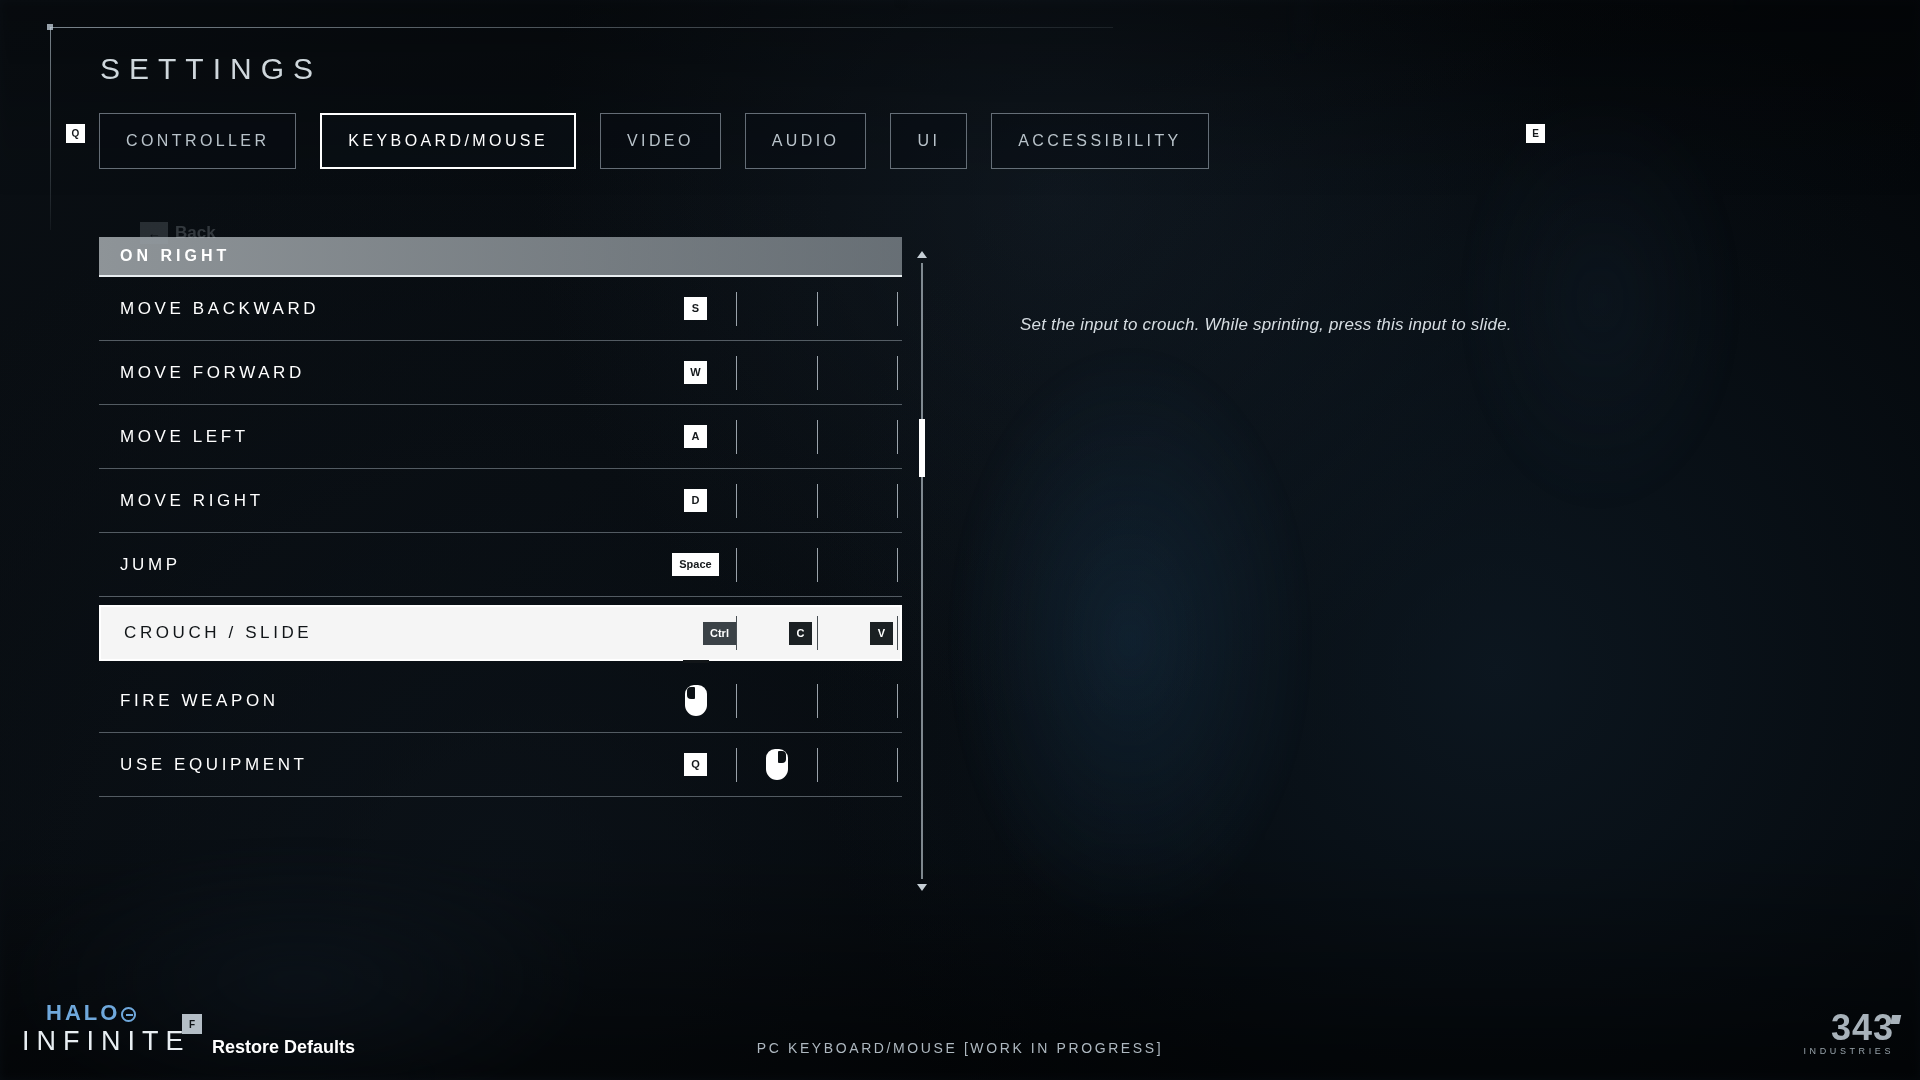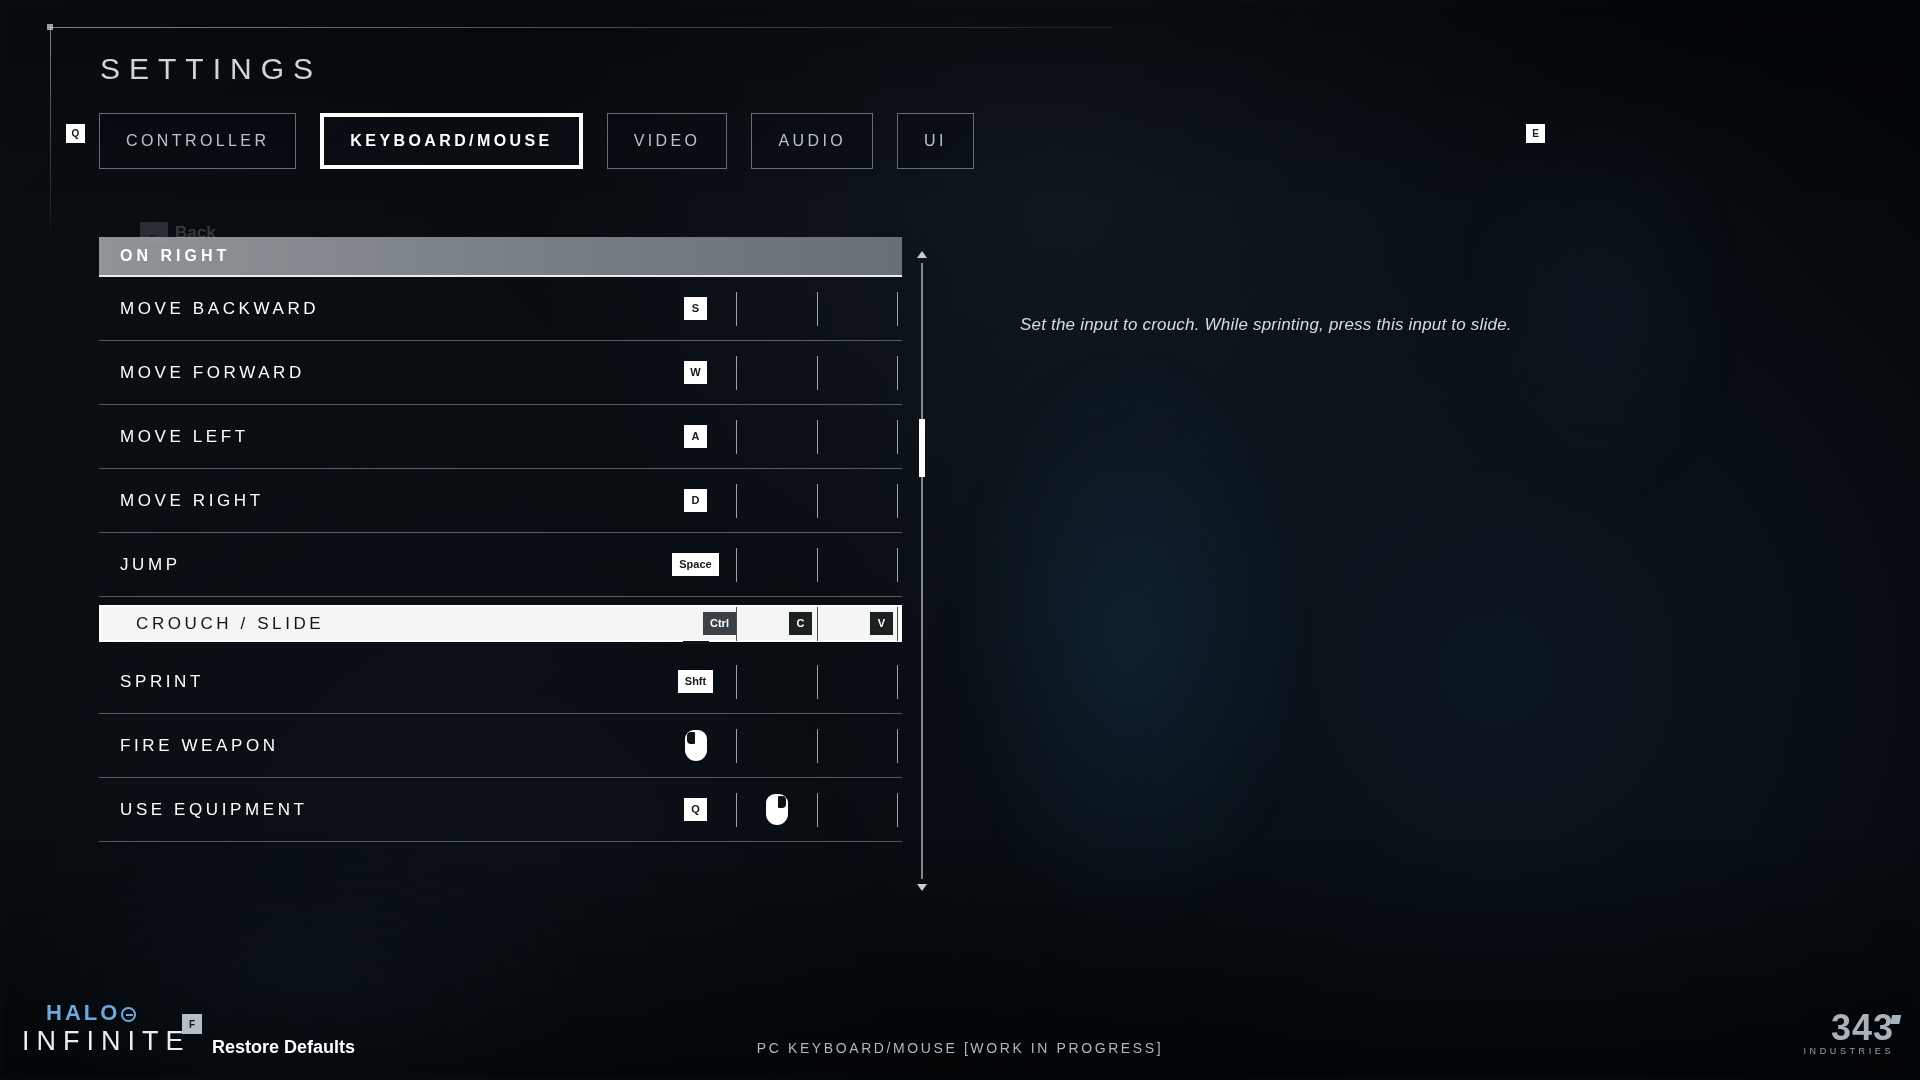--- a/index.html
+++ b/index.html
@@ -75,24 +75,24 @@
     display:flex; align-items:center; justify-content:center;
     padding:0 26px;
     margin-right:24px;
     border:1px solid rgba(176,190,200,.55);
     background:rgba(8,13,18,.42);
     color:#b9c3ca;
     font-size:16px; letter-spacing:3.4px; font-weight:400;
     white-space:nowrap;
   }
   .tab.active {
-    border:4px solid #ffffff;
+    border:2px solid #ffffff;
     color:#ffffff;
     background:rgba(10,16,22,.55);
-    font-weight:700;
+    font-weight:400;
   }
   .keyhint {
     display:inline-flex; align-items:center; justify-content:center;
     min-width:19px; height:19px; padding:0 3px;
     background:#ffffff; color:#15191c;
     font-size:10px; font-weight:700; letter-spacing:0;
     line-height:1;
   }
   #tab-hint-left  { position:absolute; left:66px;  top:124px; }
   #tab-hint-right { position:absolute; left:1526px; top:124px; }
@@ -163,23 +163,23 @@
     width:8px; height:12px;
     background:#0c1115;
     border-radius:4px 1px 1px 4px;
   }
   .mouse-ico.right .btn { left:auto; right:2px; border-radius:1px 4px 4px 1px; }
 
   
   .row.selected {
     border:2px solid #ffffff;
     background:rgba(255,255,255,.96);
-    height:37px;
+    height:56px;
     margin-top:8px; margin-bottom:8px;
-    padding-left:35px;
+    padding-left:23px;
   }
   .row.selected .label { color:#111518; font-weight:400; }
   .row.selected .binds { left:554px; }
   .row.selected .bindslot + .bindslot::before { background:rgba(30,38,44,.80); }
   .row.selected .bindslot.last::after { background:rgba(30,38,44,.80); }
   .row.selected .keycap { background:#3b4247; color:#ffffff;margin-left:48px; }
   .row.selected .keycap.alt { background:#1b2023; color:#ffffff; }
   .focus-underline {
     position:absolute; left:50%; bottom:-4px; transform:translateX(-50%);
     width:26px; height:3px; background:#111518;
@@ -293,20 +293,21 @@
 
 <div id="tab-hint-left" class="keyhint">Q</div>
 <div id="tab-hint-right" class="keyhint">E</div>
 
 <div id="tabbar">
   <div class="tab">CONTROLLER</div>
   <div class="tab active">KEYBOARD/MOUSE</div>
   <div class="tab">VIDEO</div>
   <div class="tab">AUDIO</div>
   <div class="tab">UI</div>
+  <div class="tab">ACCESSIBILITY</div>
 </div>
 
 <div id="list-panel">
   <div id="section-header">ON RIGHT</div>
   <div id="rows-container">
       <div class="row">
         <div class="label">MOVE BACKWARD</div>
         <div class="binds">
           <div class="bindslot">
             <div class="keycap">S</div>
@@ -361,30 +362,20 @@
           <div class="bindslot">
             <div class="keycap wide">Ctrl</div>
             <div class="focus-underline"></div>
           </div>
           <div class="bindslot">
             <div class="keycap alt">C</div>
           </div>
           <div class="bindslot last">
             <div class="keycap alt">V</div>
           </div>
-        </div>
-      </div>
-      <div class="row">
-        <div class="label">SPRINT</div>
-        <div class="binds">
-          <div class="bindslot">
-            <div class="keycap wide">Shft</div>
-          </div>
-          <div class="bindslot"></div>
-          <div class="bindslot last"></div>
         </div>
       </div>
       <div class="row">
         <div class="label">FIRE WEAPON</div>
         <div class="binds">
           <div class="bindslot">
             <div class="mouse-ico">
               <div class="body"></div>
               <div class="btn"></div>
             </div>

